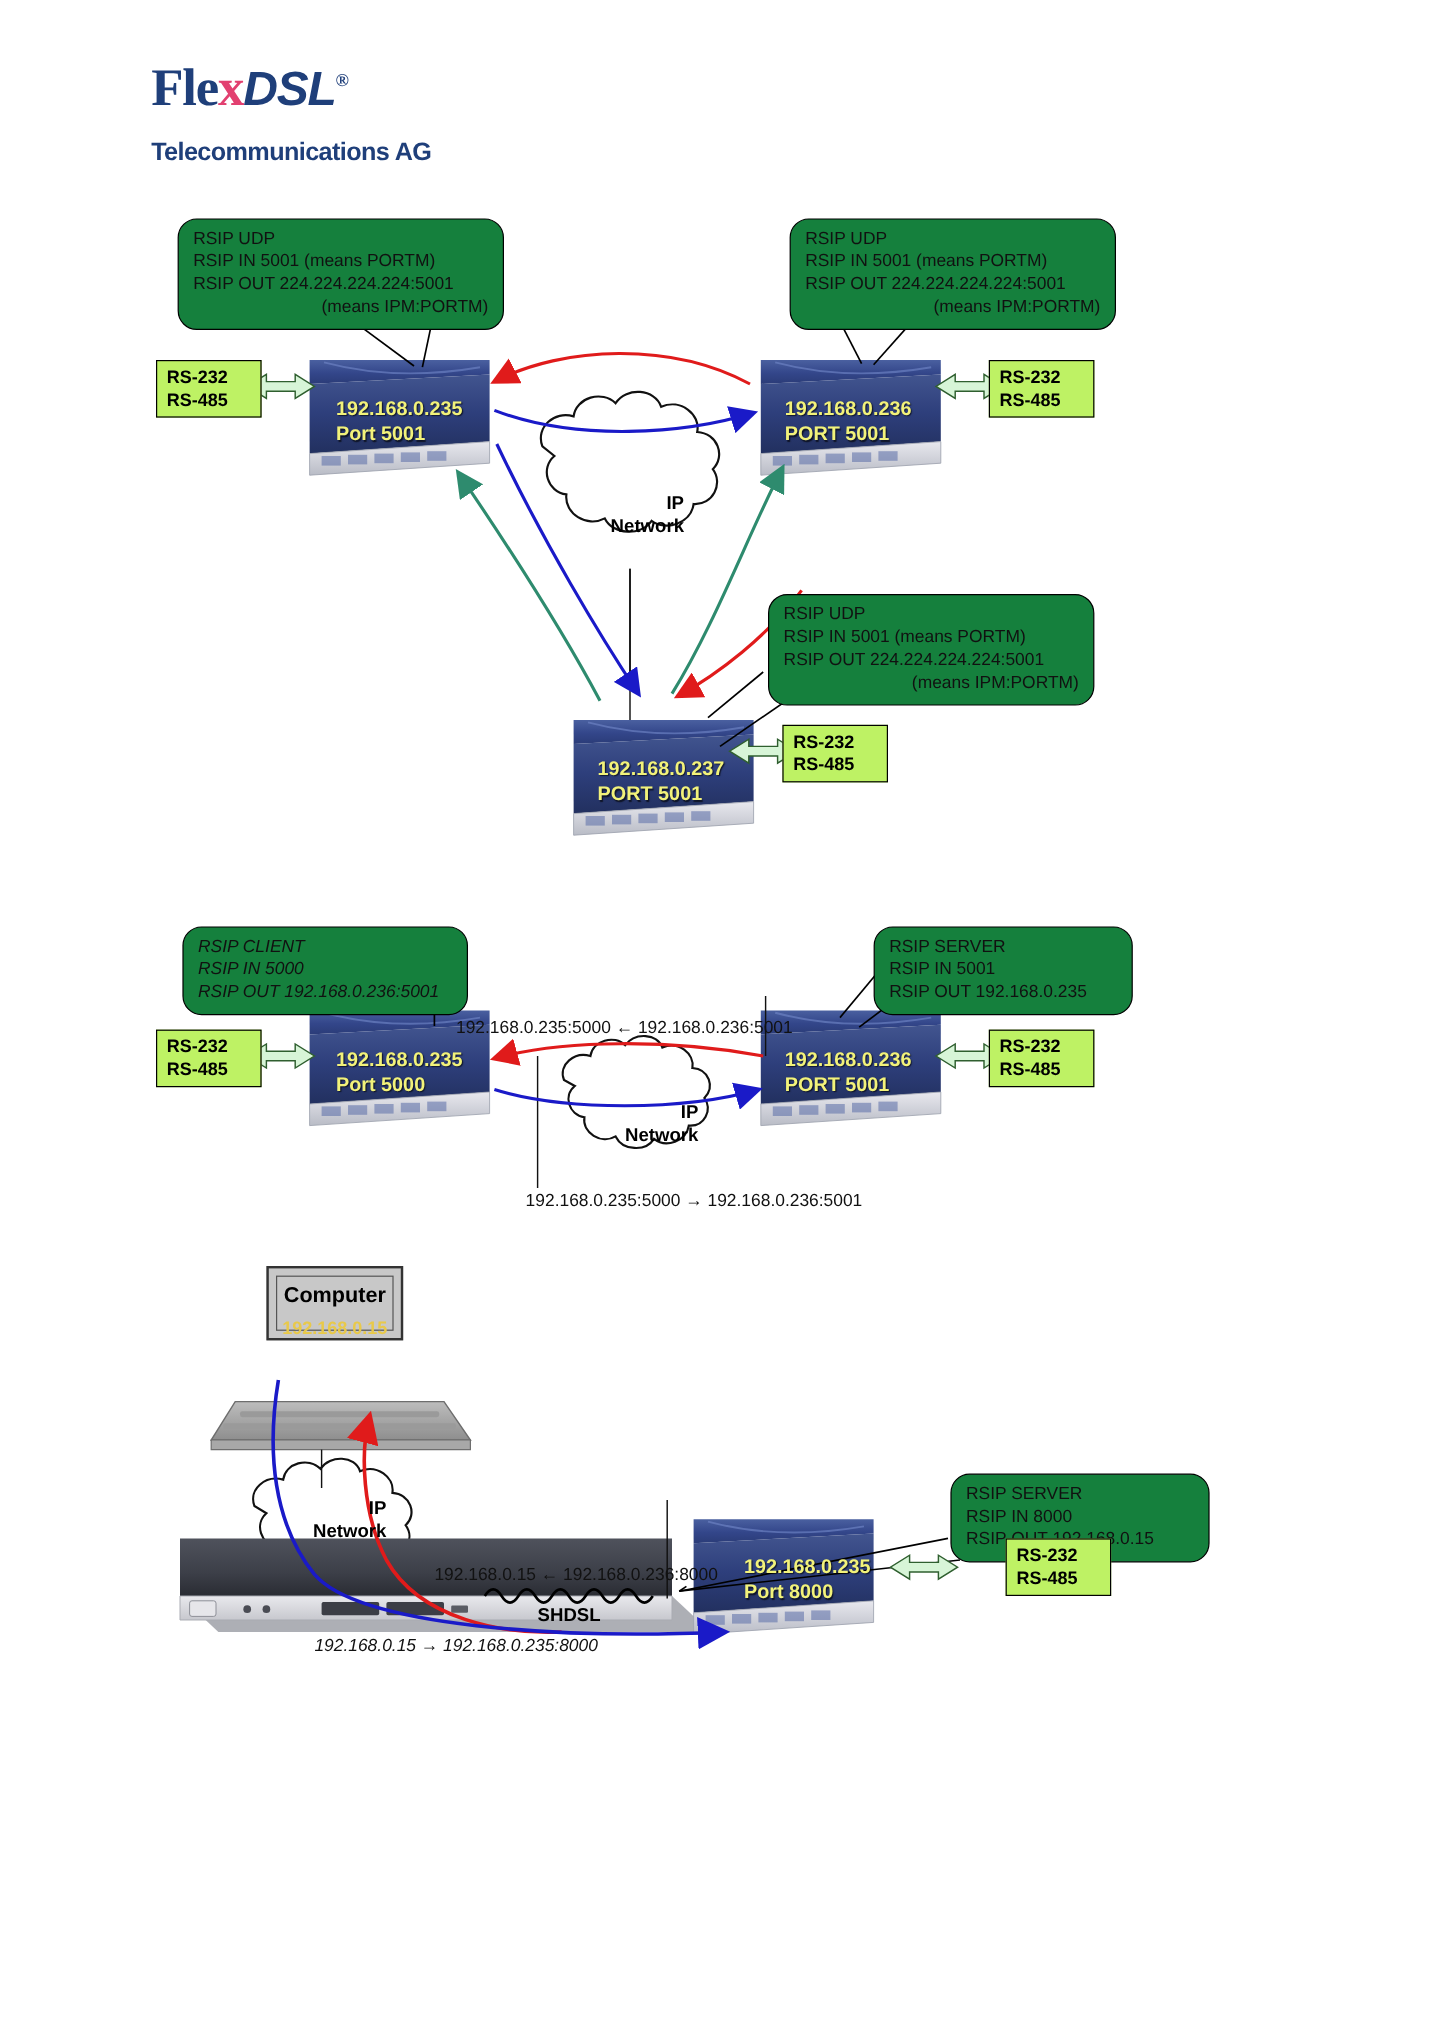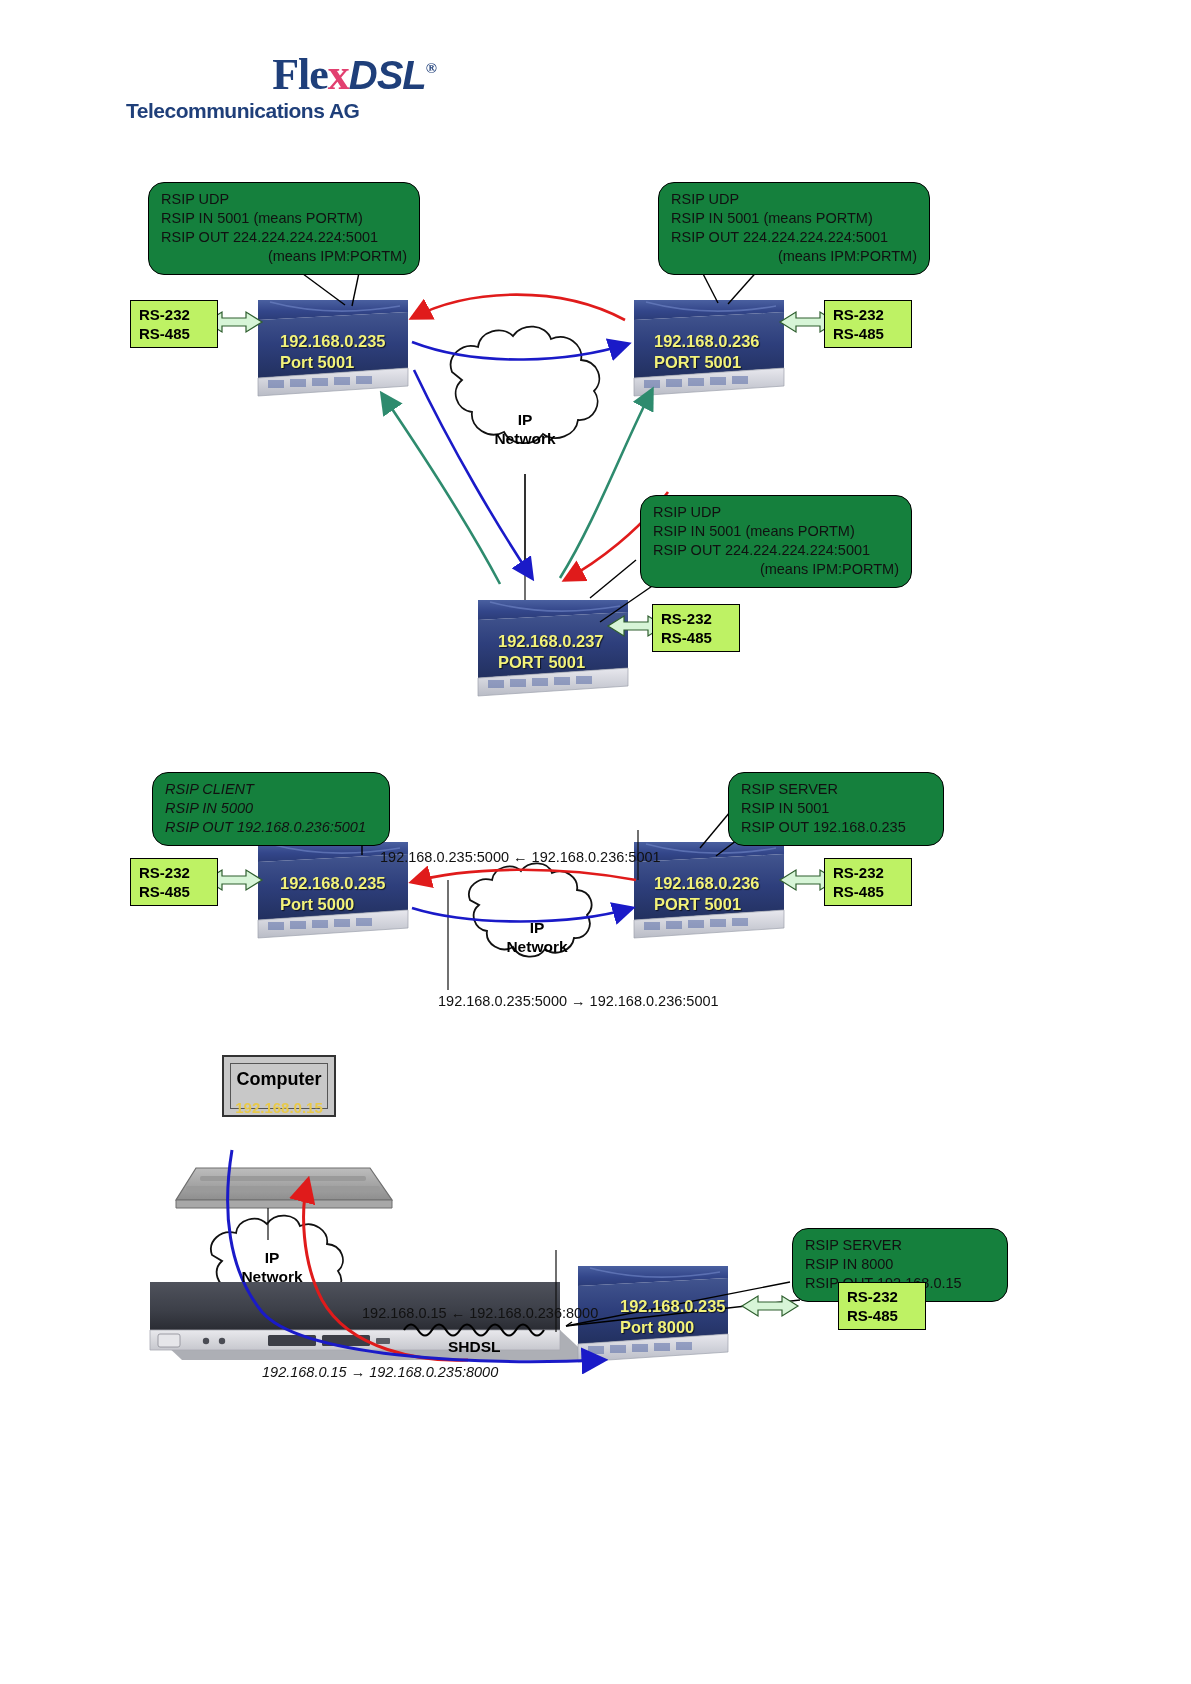--- a/index.html
+++ b/index.html
@@ -37,21 +37,20 @@
     height: 92px;
   }
   .logo-line1 {
     font-family: "Liberation Serif", serif;
     font-weight: bold;
     font-size: 44px;
     color: #1F3F7A;
     letter-spacing: -1px;
     line-height: 44px;
     white-space: nowrap;
-    text-align: right;
   }
   .logo-x {
     color: #E24070;
     font-family: "Liberation Serif", serif;
   }
   .logo-dsl {
     font-family: "Liberation Sans", sans-serif;
     font-style: italic;
     font-weight: bold;
     font-size: 40px;
@@ -62,21 +61,21 @@
     font-size: 15px;
     vertical-align: super;
     color: #1F3F7A;
   }
   .logo-line2 {
     font-family: "Liberation Sans", sans-serif;
     font-weight: bold;
     font-size: 21px;
     color: #1F3F7A;
     letter-spacing: -0.5px;
-    margin-top: 2px;
+    margin-top: 18px;
     white-space: nowrap;
   }
 
   
   .callout {
     position: absolute;
     border: 1.4px solid #000000;
     border-radius: 16px;
     background: #15803d;
     padding: 7px 12px 8px 12px;
@@ -113,21 +112,21 @@
     white-space: nowrap;
   }
 
   
   .cloud-label {
     position: absolute;
     z-index: 7;
     font-size: 15.5px;
     font-weight: bold;
     color: #000000;
-    text-align: center;
+    text-align: right;
     line-height: 19px;
     white-space: nowrap;
   }
 
   
   .flow-label {
     position: absolute;
     font-size: 14.5px;
     color: #111111;
     white-space: nowrap;

